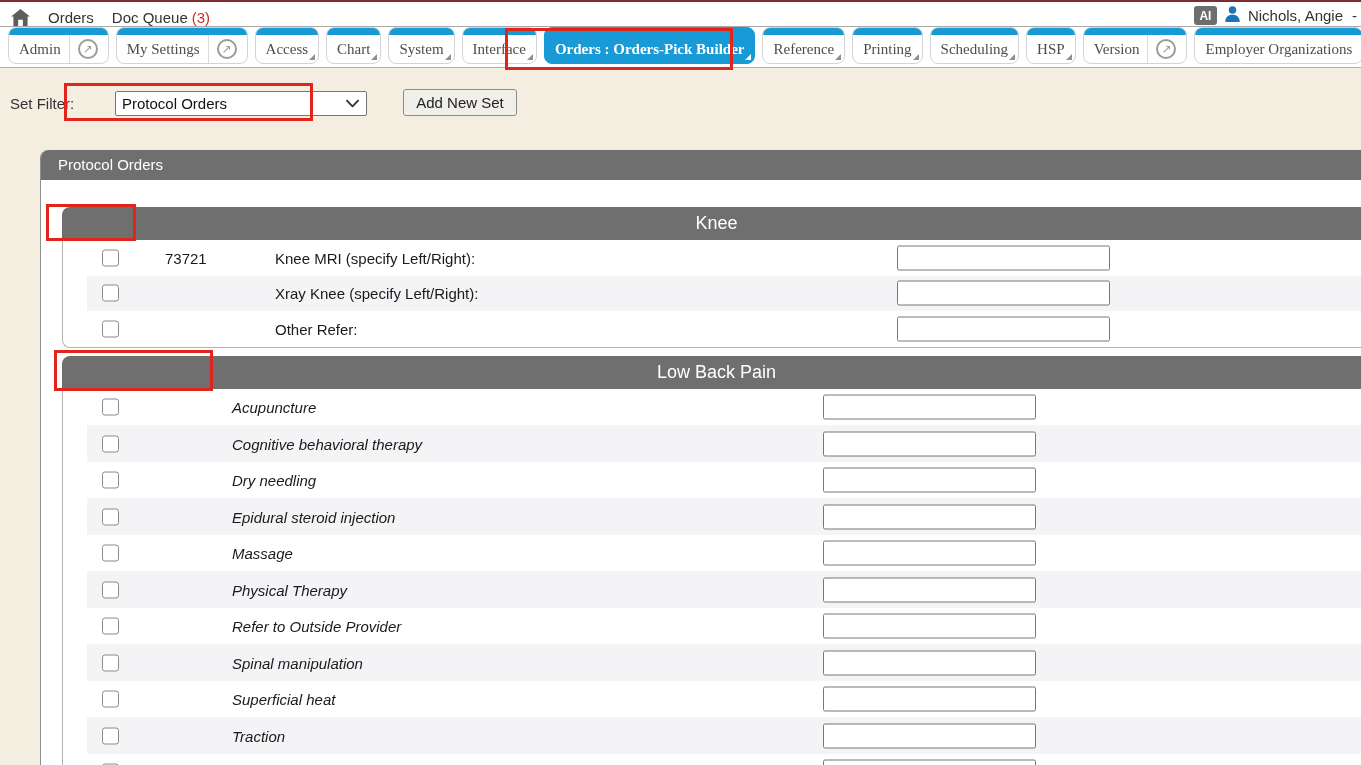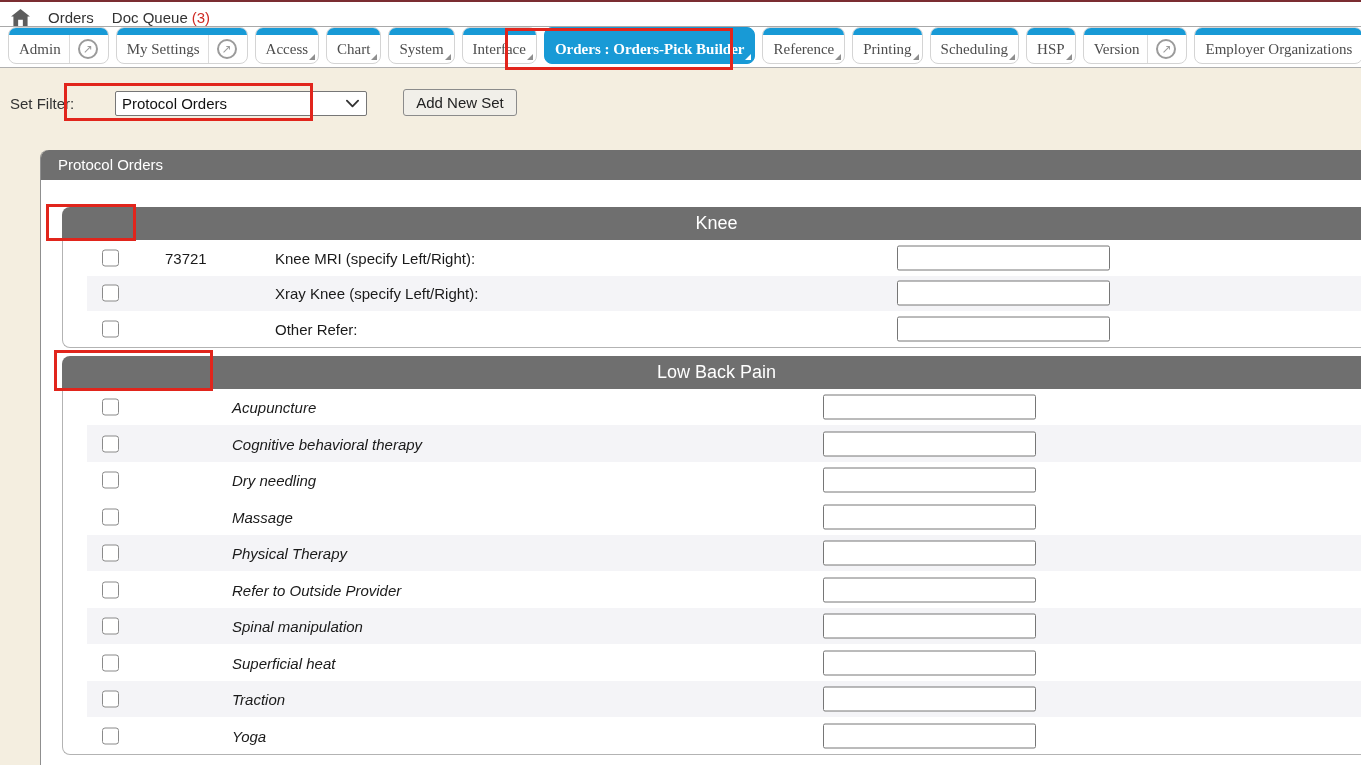--- a/index.html
+++ b/index.html
@@ -137,20 +137,31 @@
 <body>
 
 <div class="topbar">
   <span class="home">
     <svg width="19" height="17" viewBox="0 0 20 18">
         <path d="M10 0 L20 8 L17.5 8 L17.5 18 L12.5 18 L12.5 11.5 L7.5 11.5 L7.5 18 L2.5 18 L2.5 8 L0 8 Z" fill="#5d5d5d"></path>
       </svg>
   </span>
   <span class="top-link">Orders</span>
   <span class="top-link"><span>Doc Queue</span><span class="doc-count">(3)</span></span>
+  <div class="topbar-right">
+    <span class="ai-badge">AI</span>
+    <span>
+      <svg width="17" height="17" viewBox="0 0 20 20">
+          <circle cx="10" cy="6" r="4.4" fill="#1b75bc"></circle>
+          <path d="M1.5 20 C1.5 13.8 6 11.6 10 11.6 C14 11.6 18.5 13.8 18.5 20 Z" fill="#1b75bc"></path>
+        </svg>
+    </span>
+    <span class="username">Nichols, Angie</span>
+    <span class="name-suffix">-</span>
+  </div>
 </div>
 
 <div class="tabbar">
 
   <div class="tab">
     <div class="stripe"></div>
     <div class="tab-content">
       <span class="tab-label">Admin</span>
       <span class="tab-divider"></span>
       <span class="ext-icon">↗</span>
@@ -304,20 +315,25 @@
         <div class="row alt">
           <input type="checkbox" class="cb" style="">
           <span class="rlabel">Cognitive behavioral therapy</span>
           <input type="text" class="order-input" style="">
         </div>
         <div class="row">
           <input type="checkbox" class="cb" style="">
           <span class="rlabel">Dry needling</span>
           <input type="text" class="order-input" style="">
         </div>
+        <div class="row alt">
+          <input type="checkbox" class="cb" style="">
+          <span class="rlabel">Epidural steroid injection</span>
+          <input type="text" class="order-input" style="">
+        </div>
         <div class="row">
           <input type="checkbox" class="cb" style="">
           <span class="rlabel">Massage</span>
           <input type="text" class="order-input" style="">
         </div>
         <div class="row alt">
           <input type="checkbox" class="cb" style="">
           <span class="rlabel">Physical Therapy</span>
           <input type="text" class="order-input" style="">
         </div>

